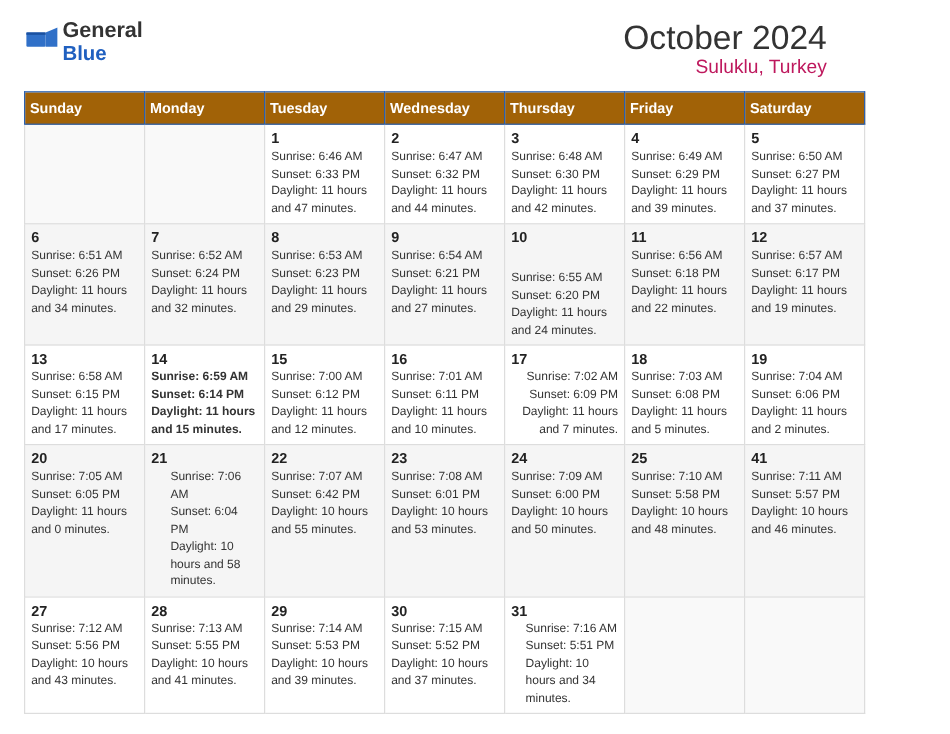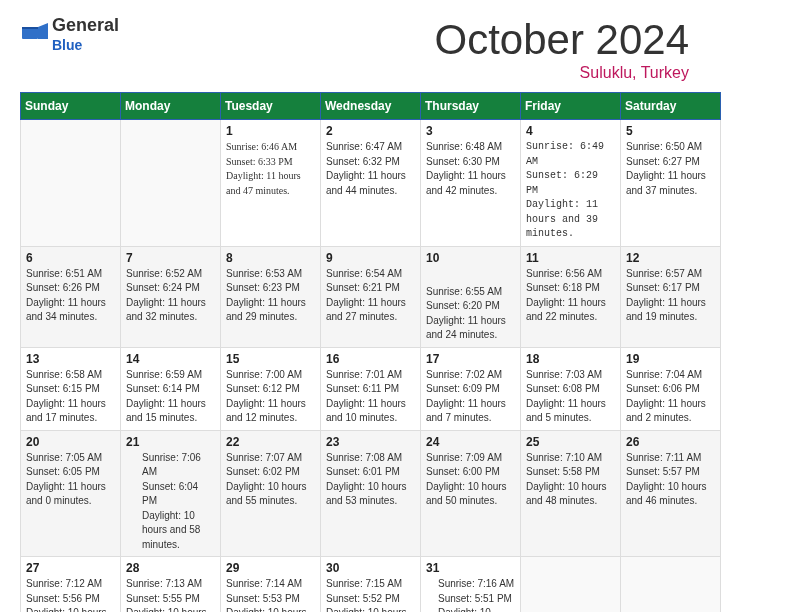--- a/index.html
+++ b/index.html
@@ -26,51 +26,51 @@
       align-items: center;
       gap: 4px;
     }
     .logo-text-general {
       font-size: 18px;
       font-weight: bold;
       color: #333;
       line-height: 1.1;
     }
     .logo-text-blue {
-      font-size: 14px;
+      font-size: 17px;
       font-weight: bold;
       color: #2060c0;
       line-height: 1.1;
     }
     .logo-icon {
       display: inline-block;
     }
     .logo-icon svg {
       width: 28px;
       height: 28px;
     }
     .title-block {
       text-align: right;
     }
     .month-title {
-      font-size: 42px;
+      font-size: 28px;
       font-weight: normal;
       color: #333;
     }
     .location-title {
       font-size: 16px;
       color: #be185d;
     }
     .calendar {
       width: 100%;
       border-collapse: collapse;
       border: 1px solid #ccc;
     }
     .calendar th {
-      background: #15803d;
+      background: #a16207;
       color: #fff;
       font-size: 12px;
       font-weight: bold;
       padding: 6px 4px;
       text-align: left;
       border: 1px solid #2a60b0;
     }
     .calendar td {
       vertical-align: top;
       border: 1px solid #ddd;
@@ -138,39 +138,39 @@
           <th>Friday</th>
           <th>Saturday</th>
         </tr>
     </thead>
     <tbody id="calendar-body">
     <tr>
           <td class="empty"></td>
           <td class="empty"></td>
           <td>
             <div class="day-number">1</div>
-            <div class="day-info" style="white-space: pre-line; font-family: Liberation Serif, serif;">Sunrise: 6:46 AM
+            <div class="day-info" style="white-space: pre-line;">Sunrise: 6:46 AM
 Sunset: 6:33 PM
 Daylight: 11 hours and 47 minutes.</div>
           </td>
           <td>
             <div class="day-number">2</div>
             <div class="day-info" style="white-space: pre-line;">Sunrise: 6:47 AM
 Sunset: 6:32 PM
 Daylight: 11 hours and 44 minutes.</div>
           </td>
           <td>
             <div class="day-number">3</div>
             <div class="day-info" style="white-space: pre-line;">Sunrise: 6:48 AM
 Sunset: 6:30 PM
 Daylight: 11 hours and 42 minutes.</div>
           </td>
           <td>
             <div class="day-number">4</div>
-            <div class="day-info" style="white-space: pre-line; font-family: Liberation Mono, monospace;">Sunrise: 6:49 AM
+            <div class="day-info" style="white-space: pre-line;">Sunrise: 6:49 AM
 Sunset: 6:29 PM
 Daylight: 11 hours and 39 minutes.</div>
           </td>
           <td>
             <div class="day-number">5</div>
             <div class="day-info" style="white-space: pre-line;">Sunrise: 6:50 AM
 Sunset: 6:27 PM
 Daylight: 11 hours and 37 minutes.</div>
           </td>
         </tr>
@@ -220,39 +220,39 @@
         </tr>
         <tr>
           <td>
             <div class="day-number">13</div>
             <div class="day-info" style="white-space: pre-line;">Sunrise: 6:58 AM
 Sunset: 6:15 PM
 Daylight: 11 hours and 17 minutes.</div>
           </td>
           <td>
             <div class="day-number">14</div>
-            <div class="day-info" style="white-space: pre-line;">Sunrise: 6:59 AM
+            <div class="day-info" style="white-space: pre-line; font-weight: bold;">Sunrise: 6:59 AM
 Sunset: 6:14 PM
 Daylight: 11 hours and 15 minutes.</div>
           </td>
           <td>
             <div class="day-number">15</div>
             <div class="day-info" style="white-space: pre-line;">Sunrise: 7:00 AM
 Sunset: 6:12 PM
 Daylight: 11 hours and 12 minutes.</div>
           </td>
           <td>
             <div class="day-number">16</div>
             <div class="day-info" style="white-space: pre-line;">Sunrise: 7:01 AM
 Sunset: 6:11 PM
 Daylight: 11 hours and 10 minutes.</div>
           </td>
           <td>
             <div class="day-number">17</div>
-            <div class="day-info" style="white-space: pre-line;">Sunrise: 7:02 AM
+            <div class="day-info" style="white-space: pre-line; text-align: right;">Sunrise: 7:02 AM
 Sunset: 6:09 PM
 Daylight: 11 hours and 7 minutes.</div>
           </td>
           <td>
             <div class="day-number">18</div>
             <div class="day-info" style="white-space: pre-line;">Sunrise: 7:03 AM
 Sunset: 6:08 PM
 Daylight: 11 hours and 5 minutes.</div>
           </td>
           <td>
@@ -271,21 +271,21 @@
           </td>
           <td>
             <div class="day-number">21</div>
             <div class="day-info" style="white-space: pre-line; margin-left: 16px;">Sunrise: 7:06 AM
 Sunset: 6:04 PM
 Daylight: 10 hours and 58 minutes.</div>
           </td>
           <td>
             <div class="day-number">22</div>
             <div class="day-info" style="white-space: pre-line;">Sunrise: 7:07 AM
-Sunset: 6:02 PM
+Sunset: 6:42 PM
 Daylight: 10 hours and 55 minutes.</div>
           </td>
           <td>
             <div class="day-number">23</div>
             <div class="day-info" style="white-space: pre-line;">Sunrise: 7:08 AM
 Sunset: 6:01 PM
 Daylight: 10 hours and 53 minutes.</div>
           </td>
           <td>
             <div class="day-number">24</div>
@@ -293,21 +293,21 @@
 Sunset: 6:00 PM
 Daylight: 10 hours and 50 minutes.</div>
           </td>
           <td>
             <div class="day-number">25</div>
             <div class="day-info" style="white-space: pre-line;">Sunrise: 7:10 AM
 Sunset: 5:58 PM
 Daylight: 10 hours and 48 minutes.</div>
           </td>
           <td>
-            <div class="day-number">26</div>
+            <div class="day-number">41</div>
             <div class="day-info" style="white-space: pre-line;">Sunrise: 7:11 AM
 Sunset: 5:57 PM
 Daylight: 10 hours and 46 minutes.</div>
           </td>
         </tr>
         <tr>
           <td>
             <div class="day-number">27</div>
             <div class="day-info" style="white-space: pre-line;">Sunrise: 7:12 AM
 Sunset: 5:56 PM

